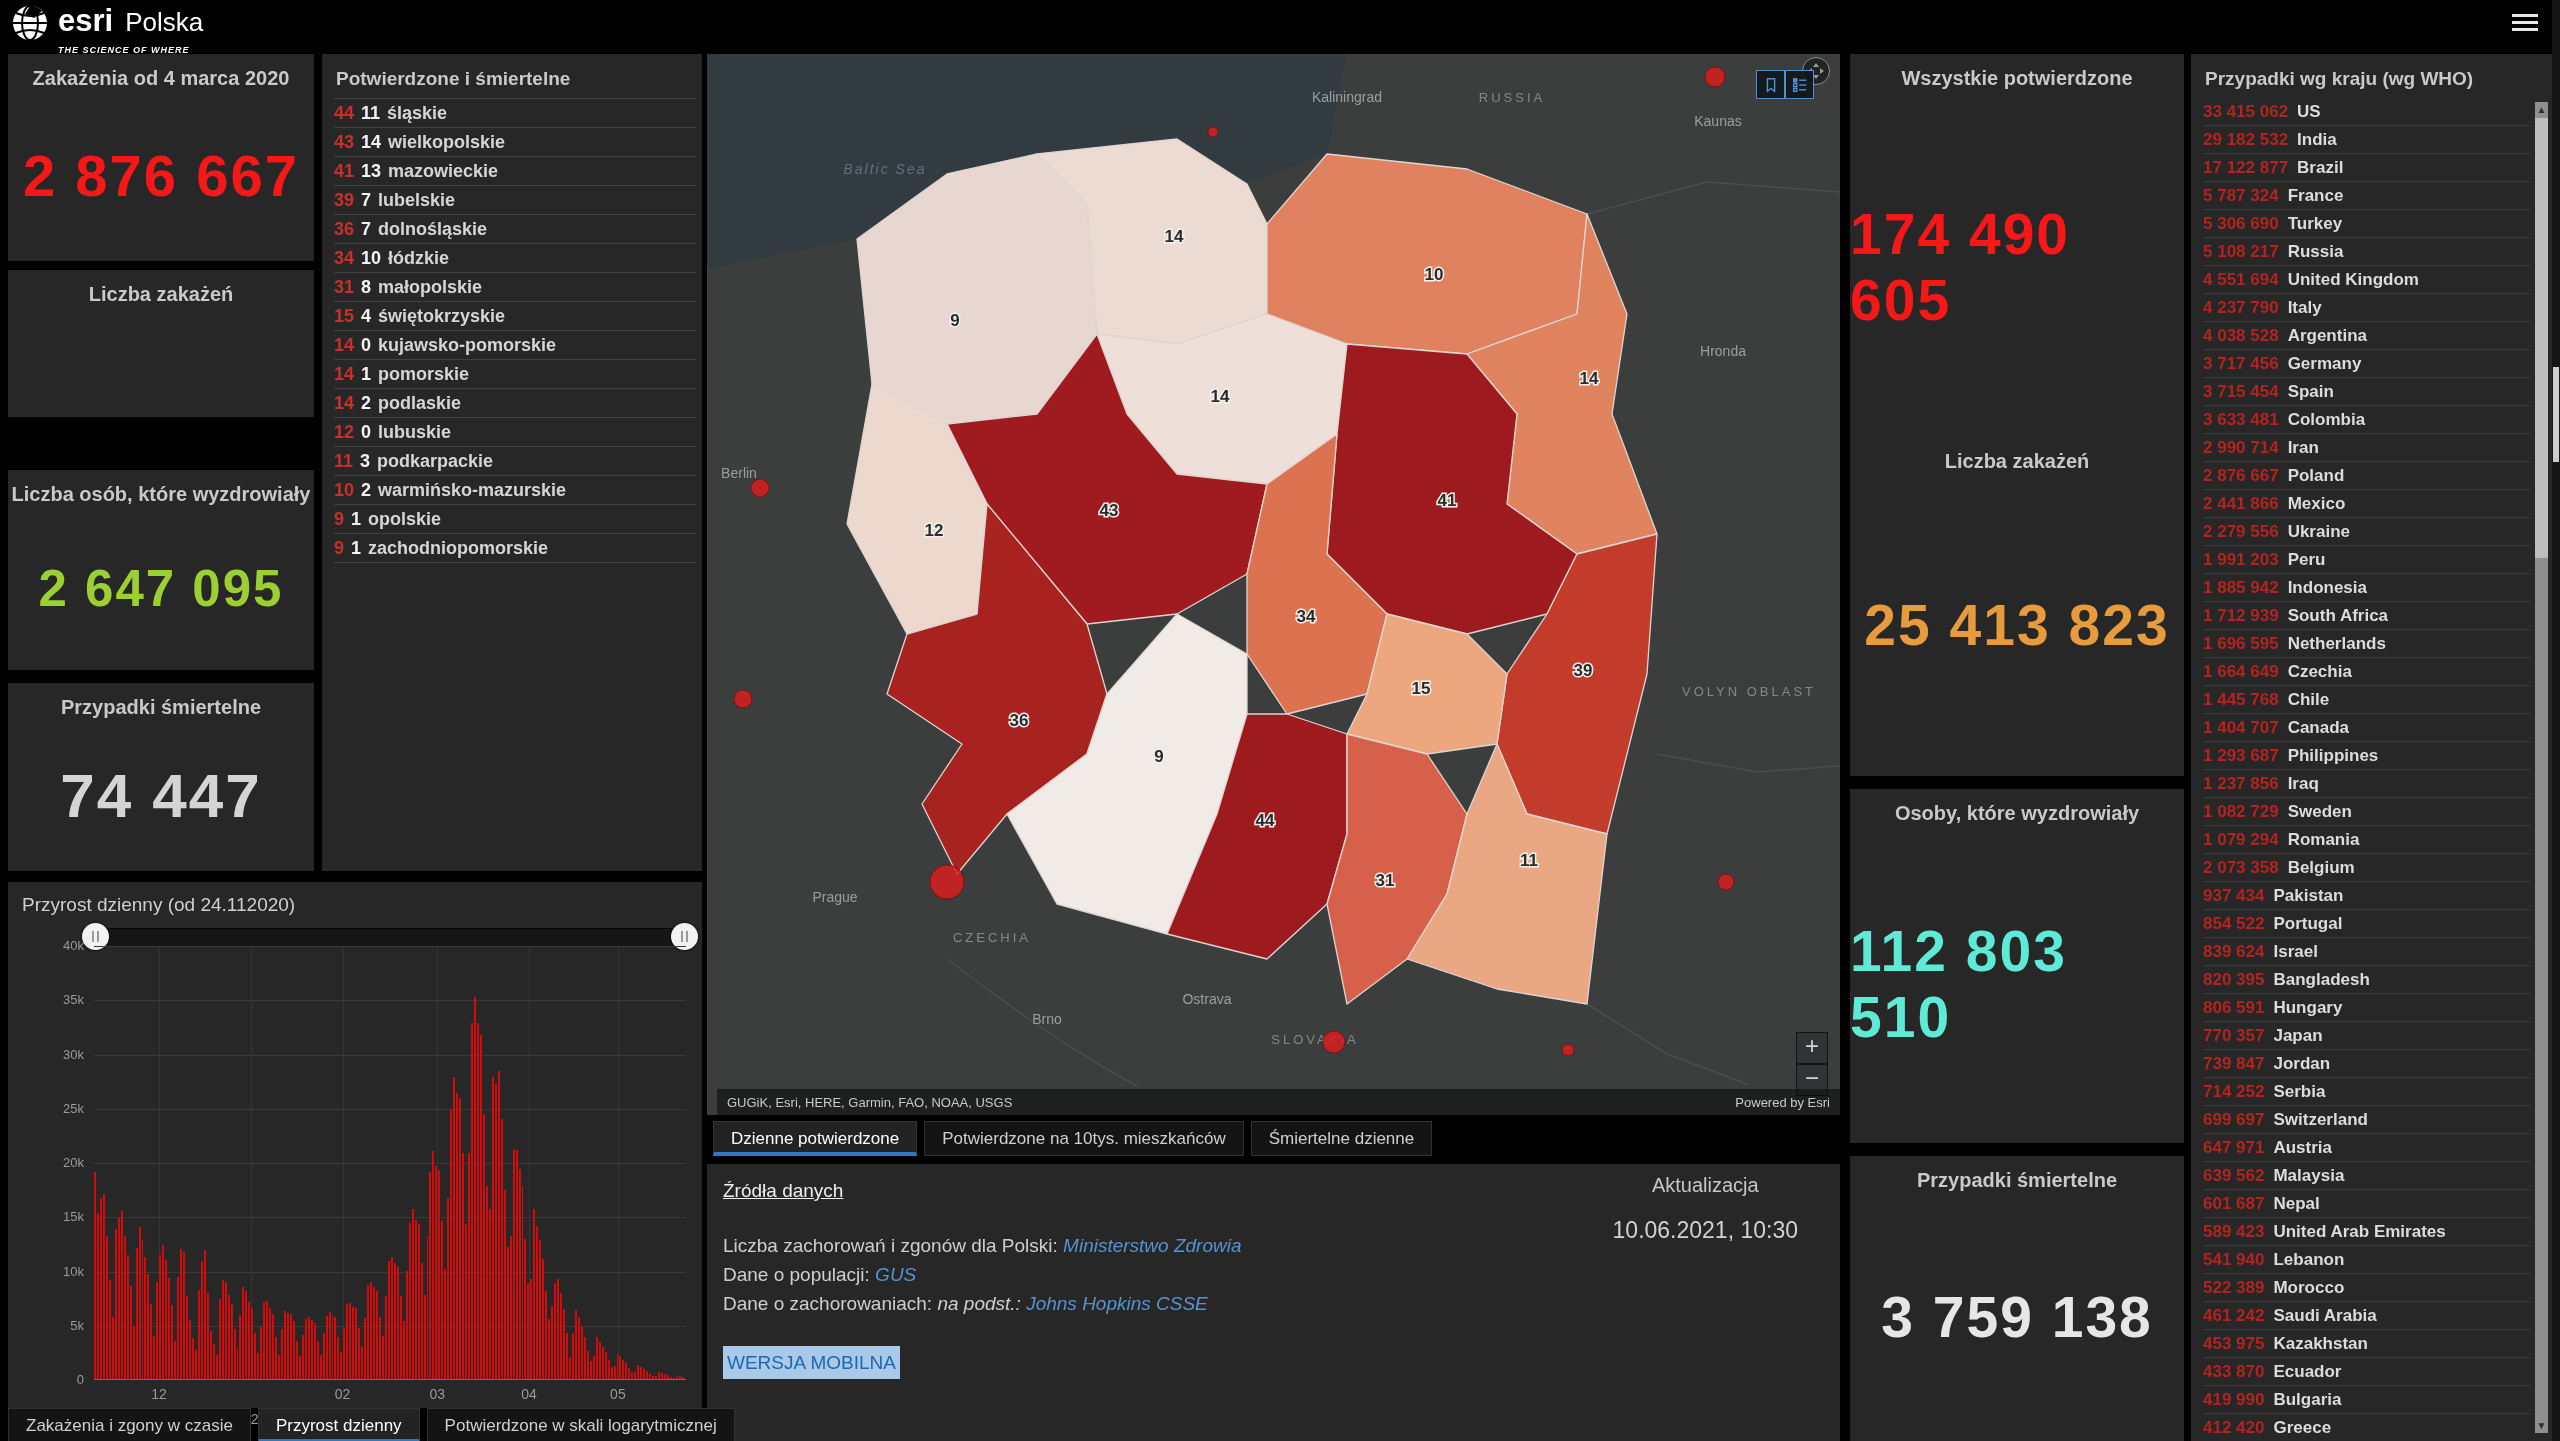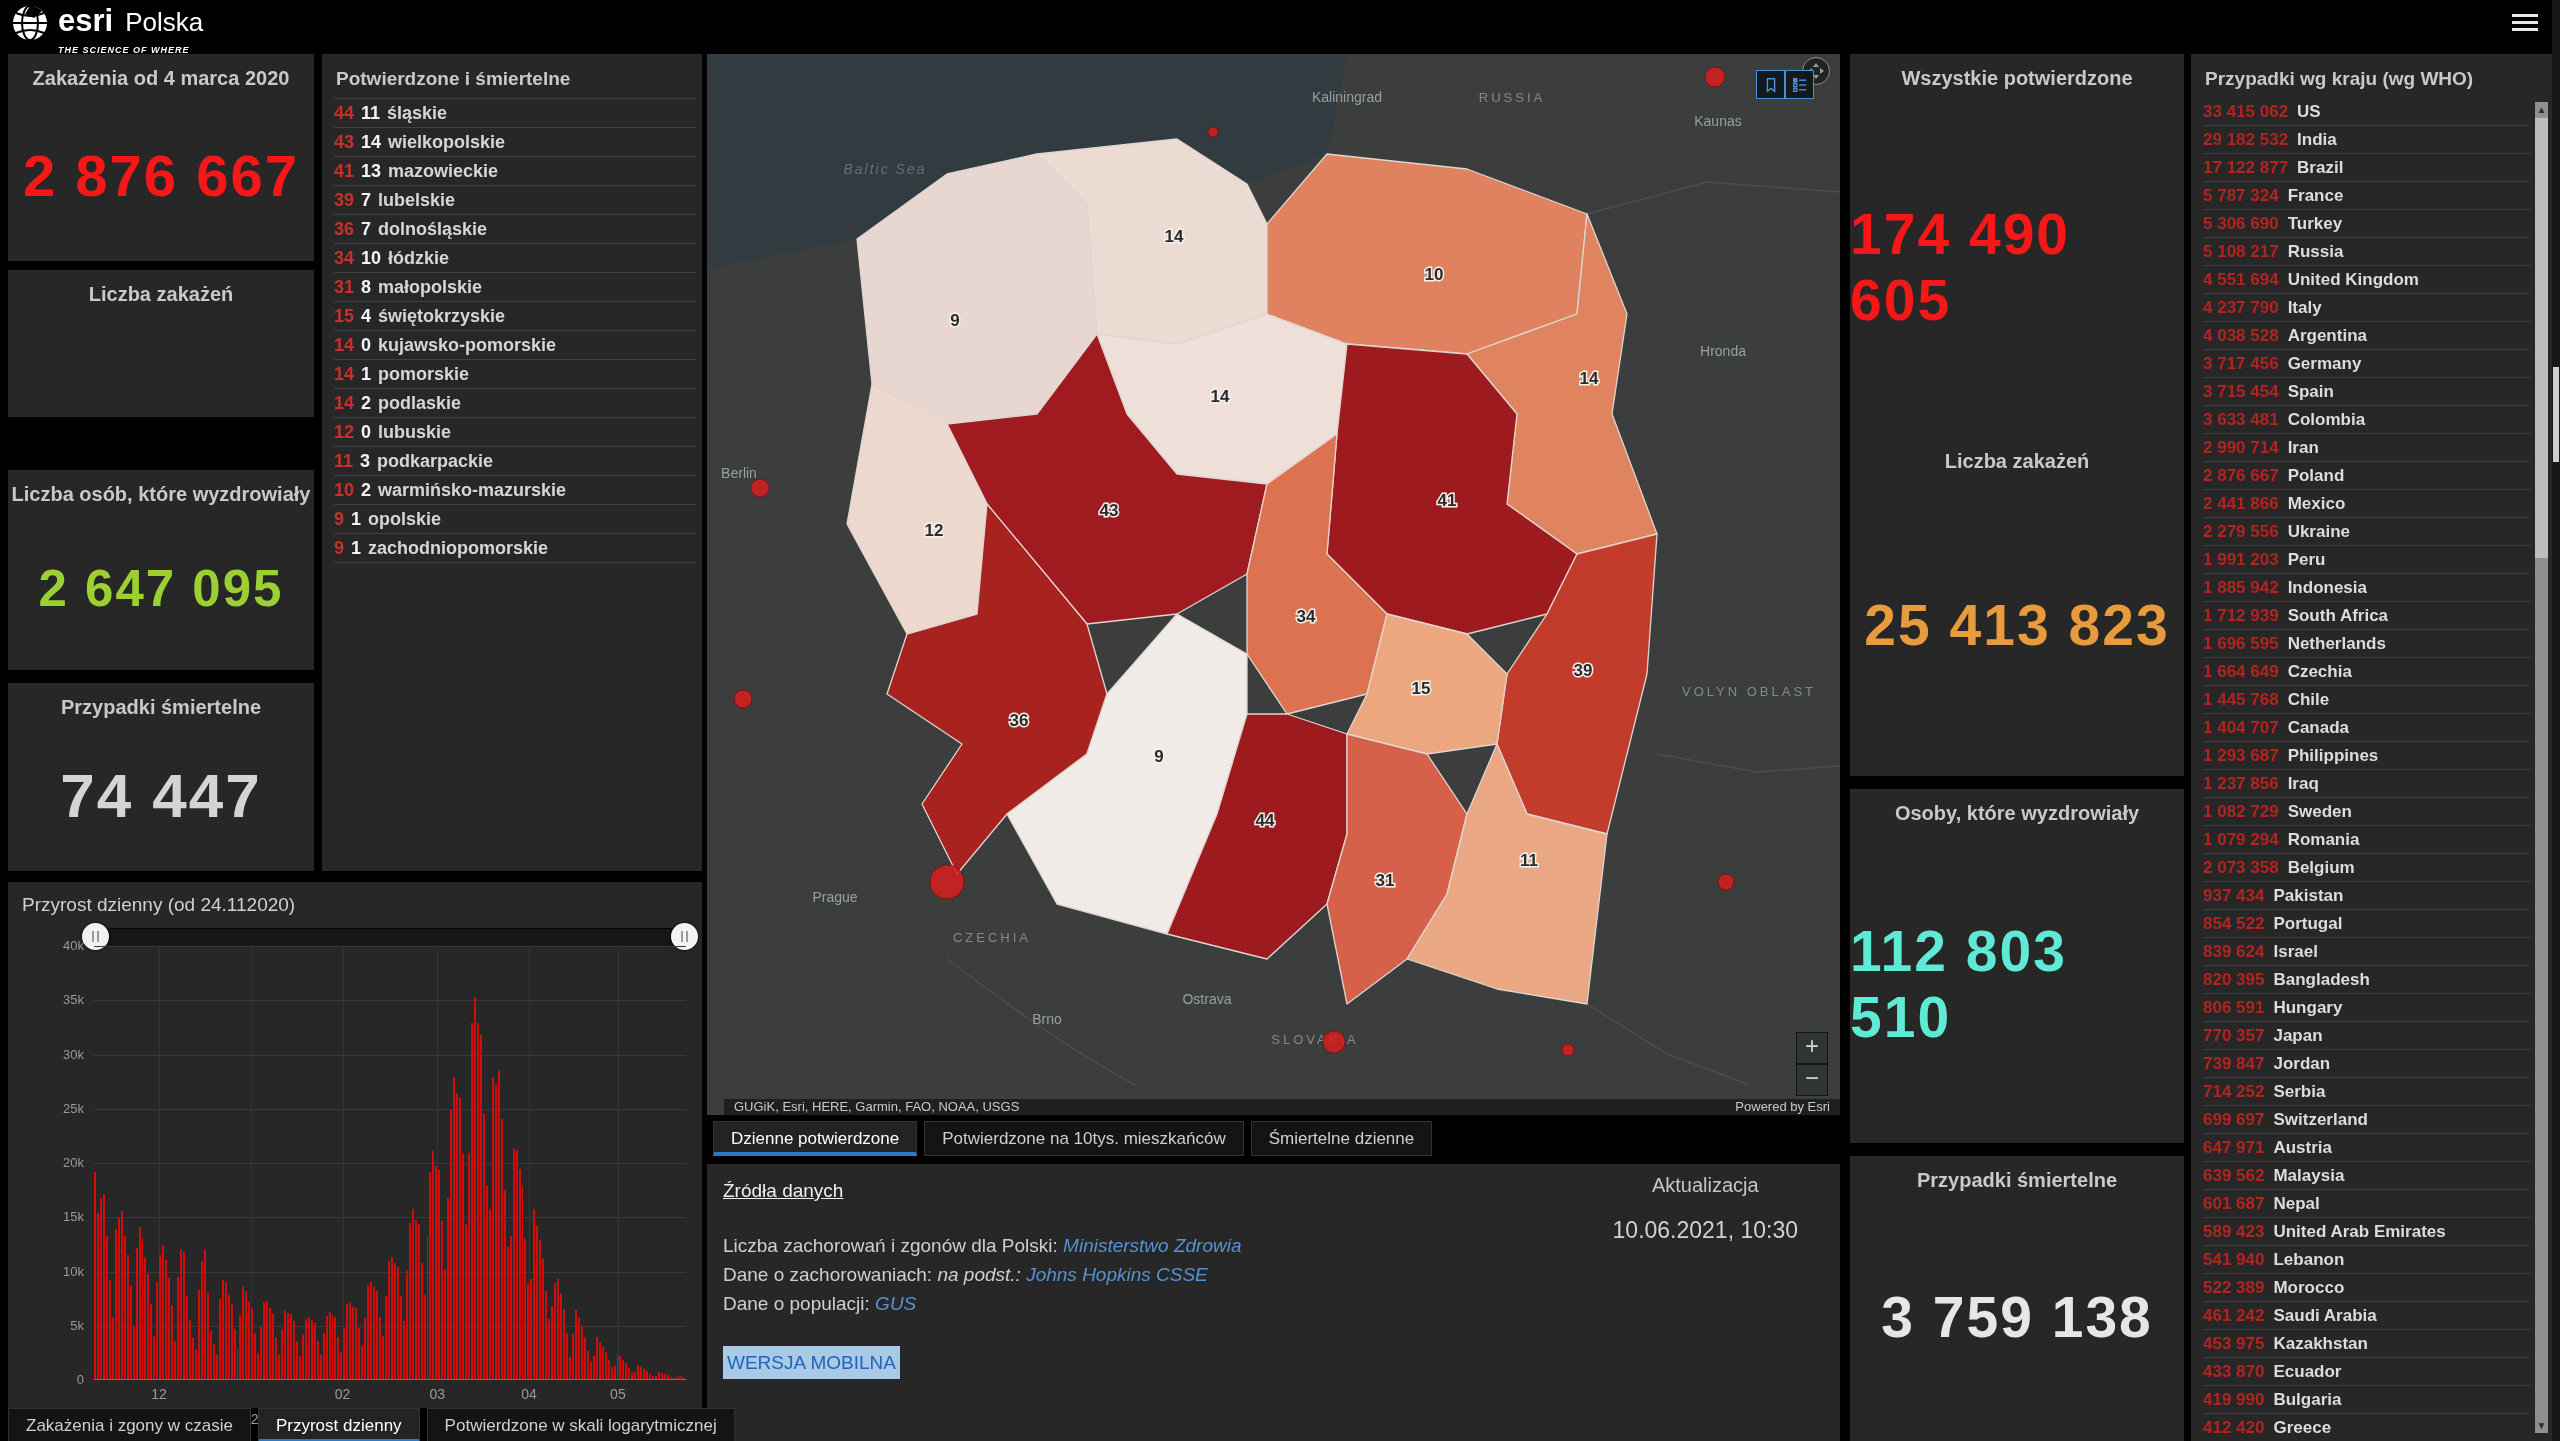--- a/index.html
+++ b/index.html
@@ -49,22 +49,22 @@
   .pagethumb{position:absolute;left:1px;right:1px;top:367px;height:95px;background:#cdcdcd;}
   
   .map{left:707px;top:54px;width:1133px;height:1061px;background:#3b3e3d;overflow:hidden;cursor:grab;}
   .map svg text{user-select:none;}
   .region{stroke:#ded6d1;stroke-width:1.3;stroke-linejoin:round;cursor:pointer;}
   .rlabel{font-size:17px;font-weight:700;fill:#2a2a2a;stroke:#f4f0ec;stroke-width:3px;
           paint-order:stroke;text-anchor:middle;}
   .city{fill:#97a09f;font-size:14px;}
   .country{fill:#828a89;font-size:13px;letter-spacing:3px;}
   .sea-label{fill:#5d7280;font-size:14px;font-style:italic;letter-spacing:2px;}
-  .attrib{position:absolute;left:17px;right:0;bottom:0;height:16px;background:rgba(8,8,8,.55);
-          display:flex;justify-content:space-between;align-items:flex-start;padding:0 10px;
+  .attrib{position:absolute;left:10px;right:0;bottom:0;height:26px;background:rgba(8,8,8,.55);
+          display:flex;justify-content:space-between;align-items:center;padding:0 10px;
           font-size:13px;color:#c9c9c9;}
   .mapbtn{position:absolute;width:27px;height:27px;background:rgba(16,22,26,.92);
           border:1px solid #4a90d2;display:flex;align-items:center;justify-content:center;cursor:pointer;}
   .zoombtn{position:absolute;left:1089px;width:30px;height:30px;background:#313434;color:#d6d6d6;
            border:1px solid #141414;font-size:24px;line-height:26px;text-align:center;cursor:pointer;}
   .expandbtn{position:absolute;left:1095px;top:3px;width:26px;height:26px;border-radius:50%;
              border:1px solid #8f8f8f;background:#202425;display:flex;align-items:center;
              justify-content:center;cursor:pointer;}
   
   .tabsrow{position:absolute;display:flex;gap:7px;}
@@ -342,22 +342,22 @@
     <div class="tab active">Dzienne potwierdzone</div>
     <div class="tab ">Potwierdzone na 10tys. mieszkańców</div>
     <div class="tab ">Śmiertelne dzienne</div>
   </div>
 
 <div class="panel sources">
   <div class="srcblock">
     <span class="srchead">Źródła danych</span>
     <div id="src-lines">
         <div>Liczba zachorowań i zgonów dla Polski: <span class="srclink">Ministerstwo Zdrowia</span></div>
+        <div>Dane o populacji: <span class="srclink">GUS</span></div>
         <div>Dane o zachorowaniach: <span class="srcem">na podst.: </span><span class="srclink">Johns Hopkins CSSE</span></div>
-        <div>Dane o populacji: <span class="srclink">GUS</span></div>
       </div>
     <span class="mobile">WERSJA MOBILNA</span>
   </div>
   <div class="update">
     <div class="updlabel">Aktualizacja</div>
     <div class="updval">10.06.2021, 10:30</div>
   </div>
 </div>
 
 <div class="panel stat p-r1">

